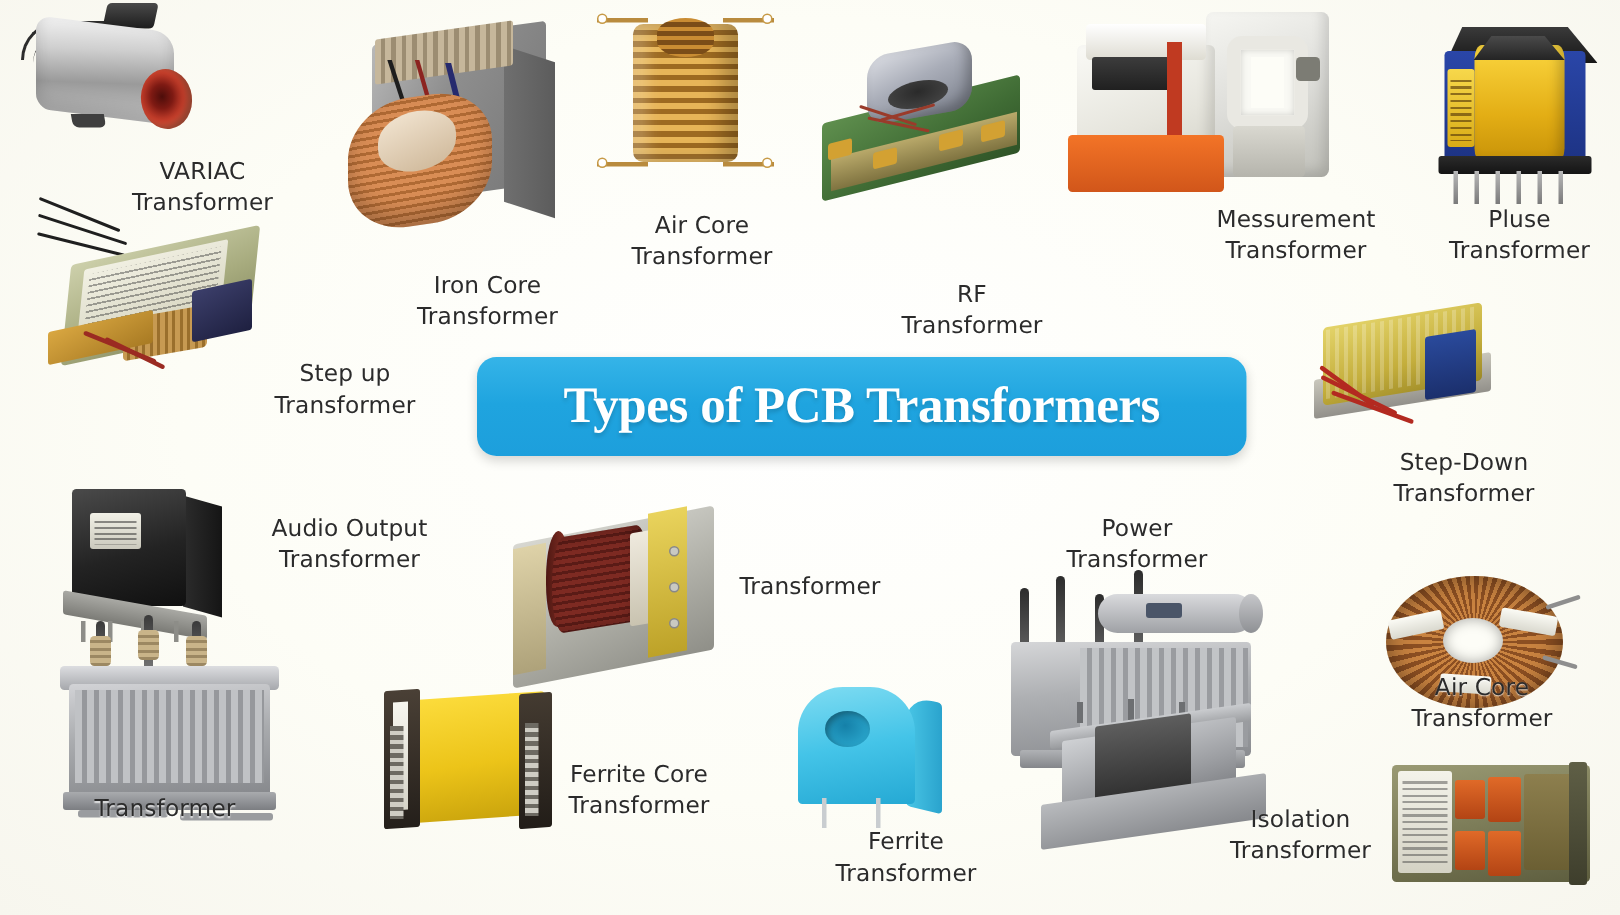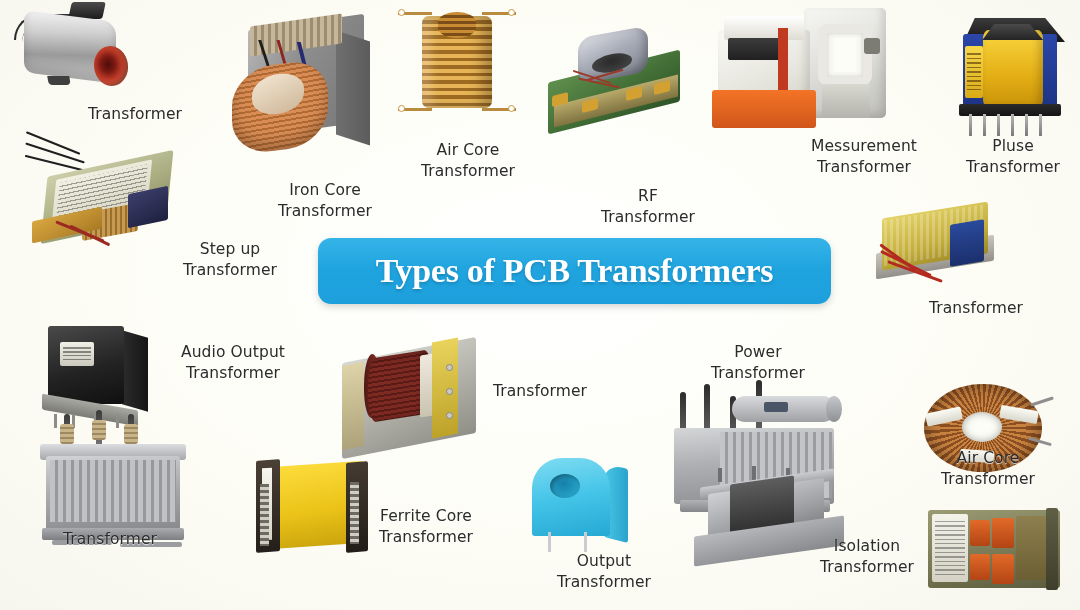--- a/index.html
+++ b/index.html
@@ -752,20 +752,21 @@
       <div class="bracket"></div>
     <div class="plate"></div>
       <div class="ptxt"></div>
     <div class="term" style="left:50px; top:20px; width:20px; height:26px;"></div>
     <div class="term" style="left:50px; top:54px; width:20px; height:26px;"></div>
     <div class="term" style="left:72px; top:18px; width:22px; height:30px;"></div>
     <div class="term" style="left:72px; top:54px; width:22px; height:30px;"></div>
   </div>
 
   <div class="label" style="left:60px; top:104px; width:150px;">
+    <span>VARIAC</span>
     <span>Transformer</span>
   </div>
 
   <div class="label" style="left:248px; top:180px; width:154px;">
     <span>Iron Core</span>
     <span>Transformer</span>
   </div>
 
   <div class="label" style="left:392px; top:140px; width:152px;">
     <span>Air Core</span>
@@ -786,20 +787,21 @@
     <span>Pluse</span>
     <span>Transformer</span>
   </div>
 
   <div class="label" style="left:152px; top:239px; width:156px;">
     <span>Step up</span>
     <span>Transformer</span>
   </div>
 
   <div class="label" style="left:898px; top:298px; width:156px;">
+    <span>Step-Down</span>
     <span>Transformer</span>
   </div>
 
   <div class="label" style="left:152px; top:342px; width:162px;">
     <span>Audio Output</span>
     <span>Transformer</span>
   </div>
 
   <div class="label" style="left:464px; top:381px; width:152px;">
     <span>Transformer</span>
@@ -818,21 +820,21 @@
   <div class="label" style="left:34px; top:529px; width:152px;">
     <span>Transformer</span>
   </div>
 
   <div class="label" style="left:348px; top:506px; width:156px;">
     <span>Ferrite Core</span>
     <span>Transformer</span>
   </div>
 
   <div class="label" style="left:528px; top:551px; width:152px;">
-    <span>Output</span>
+    <span>Ferrite</span>
     <span>Transformer</span>
   </div>
 
   <div class="label" style="left:791px; top:536px; width:152px;">
     <span>Isolation</span>
     <span>Transformer</span>
   </div>
 
   <div id="banner">
     <div id="banner-text">Types of PCB Transformers</div>

